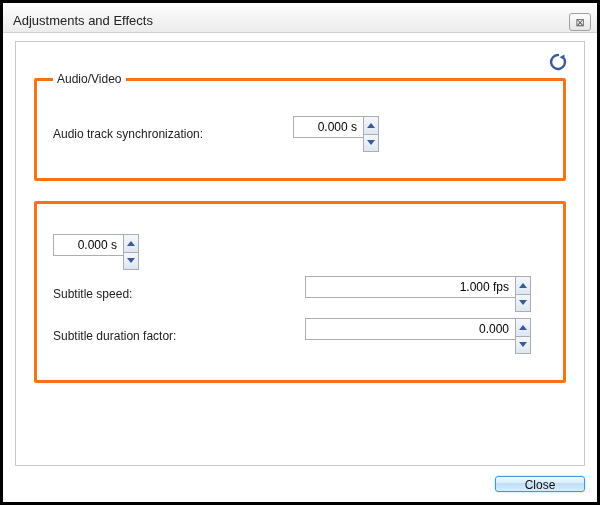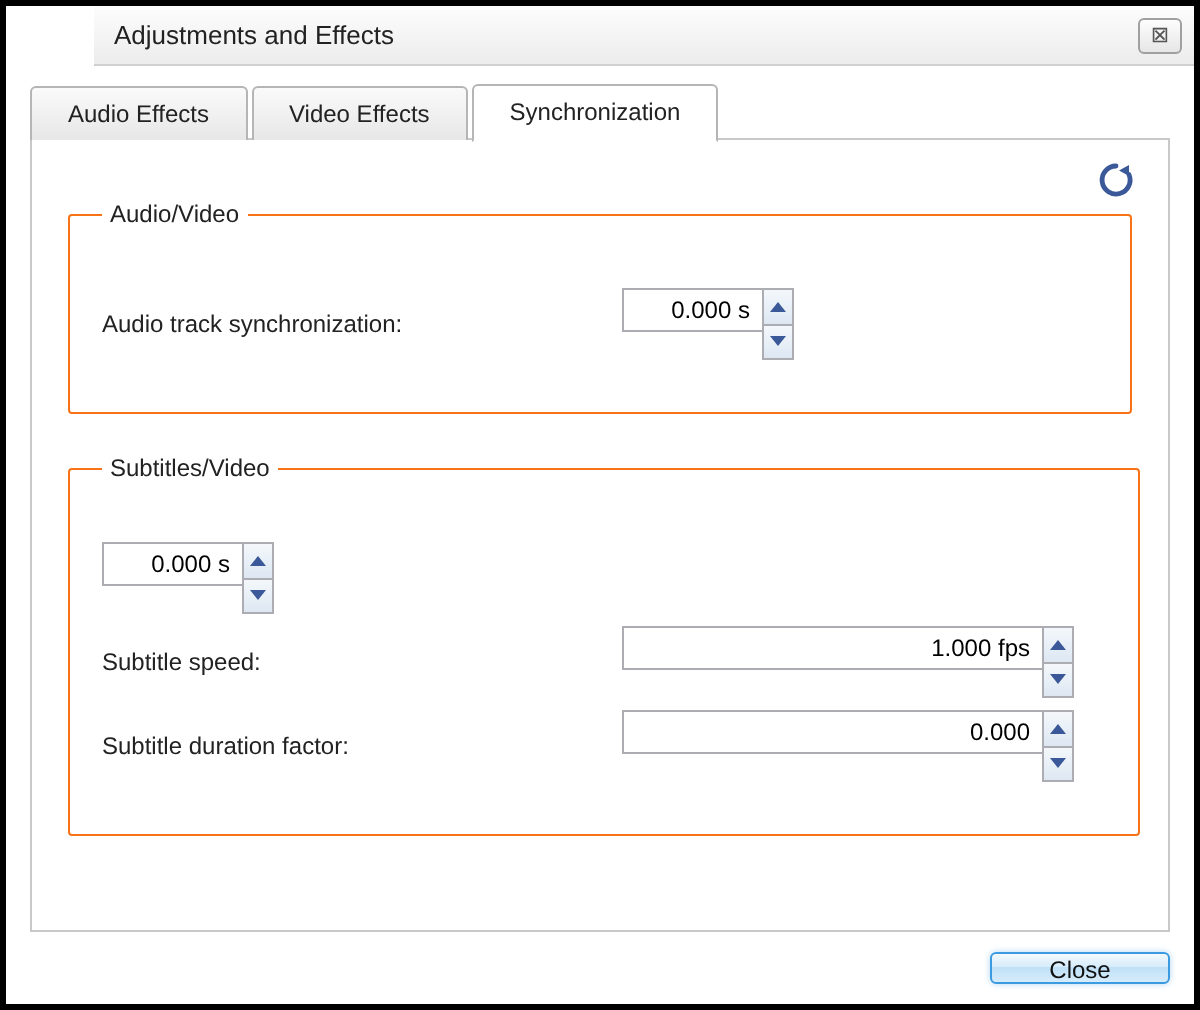--- a/index.html
+++ b/index.html
@@ -21,23 +21,21 @@
     background: #fff;
     border: 3px solid #000;
     display: flex;
     flex-direction: column;
   }
   .titlebar {
     height: 30px;
     background: linear-gradient(to bottom, #fdfdfd, #ececec);
     border-bottom: 1px solid #d0d0d0;
     display: flex;
-    align-items: center;
-    padding: 0 6px 0 10px;
-    margin-left: 44px;
+    padding: 10px 6px 0 10px;
   }
   .titlebar .title {
     flex: 1;
     font-size: 13px;
     color: #222;
   }
   .titlebar .close-btn {
     width: 22px;
     height: 18px;
     border: 1px solid #a0a0a0;
@@ -92,39 +90,38 @@
   }
   .refresh-icon {
     position: absolute;
     top: 10px;
     right: 16px;
     width: 20px;
     height: 20px;
     cursor: pointer;
   }
   fieldset.group {
-    border: 1px solid #f97316;
+    border: 3px solid #f97316;
     border-radius: 2px;
     margin: 18px 0 0 0;
     padding: 24px 32px 20px 16px;
     position: relative;
   }
   fieldset.group + fieldset.group { margin-top: 20px; }
   fieldset.group legend {
     padding: 0 4px;
     font-size: 12px;
     color: #222;
     margin-left: 0;
   }
   .row {
     display: flex;
     align-items: center;
     margin: 6px 0;
     min-height: 26px;
-    gap: 20px;
   }
   .row-gap-tall { }
   .row .label {
     flex: 0 0 240px;
     color: #222;
   }
   .row .field {
     flex: 1;
     display: flex;
     justify-content: flex-start;
@@ -187,25 +184,20 @@
 
   <div class="titlebar">
     <span class="title">Adjustments and Effects</span>
     <div class="close-btn">
       <span>⊠</span>
     </div>
   </div>
 
   <div class="client">
 
-    <div class="tabstrip">
-      <div class="tab">Audio Effects</div>
-      <div class="tab">Video Effects</div>
-      <div class="tab active">Synchronization</div>
-    </div>
 
     <div class="tabpage">
 
       <div class="refresh-icon">
         <svg viewBox="0 0 20 20" width="20" height="20">
           <path d="M10 3 a7 7 0 1 0 6.5 4.3" fill="none" stroke="#3b5998" stroke-width="2.4" stroke-linecap="round"></path>
           <polygon points="16.5,2.5 16.5,8 11.5,5.2" fill="#3b5998"></polygon>
         </svg>
       </div>
 
@@ -227,21 +219,20 @@
                       <polygon points="0,0 8,0 4,5" fill="#3b5998"></polygon>
                     </svg>
                 </div>
               </div>
             </div>
           </div>
         </div>
       </fieldset>
 
       <fieldset class="group">
-        <legend>Subtitles/Video</legend>
 
         <div class="row">
           <div class="field">
             <div class="spinbox">
               <input type="text" style="width: 70px;" value="0.000 s">
               <div class="spins">
                 <div class="spin">
                   <svg width="8" height="5">
                       <polygon points="4,0 8,5 0,5" fill="#3b5998"></polygon>
                     </svg>

